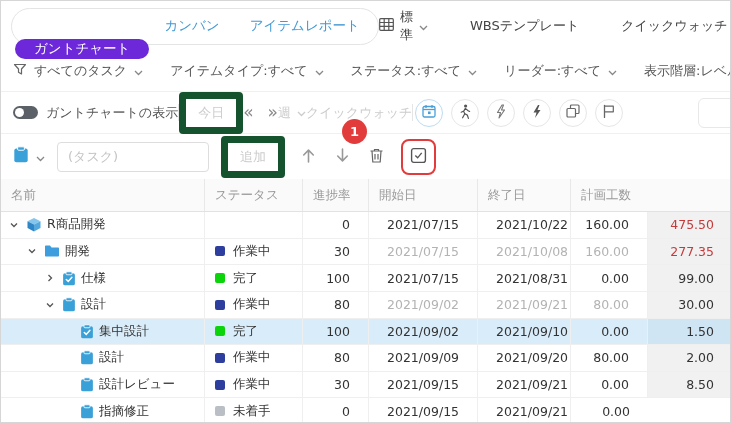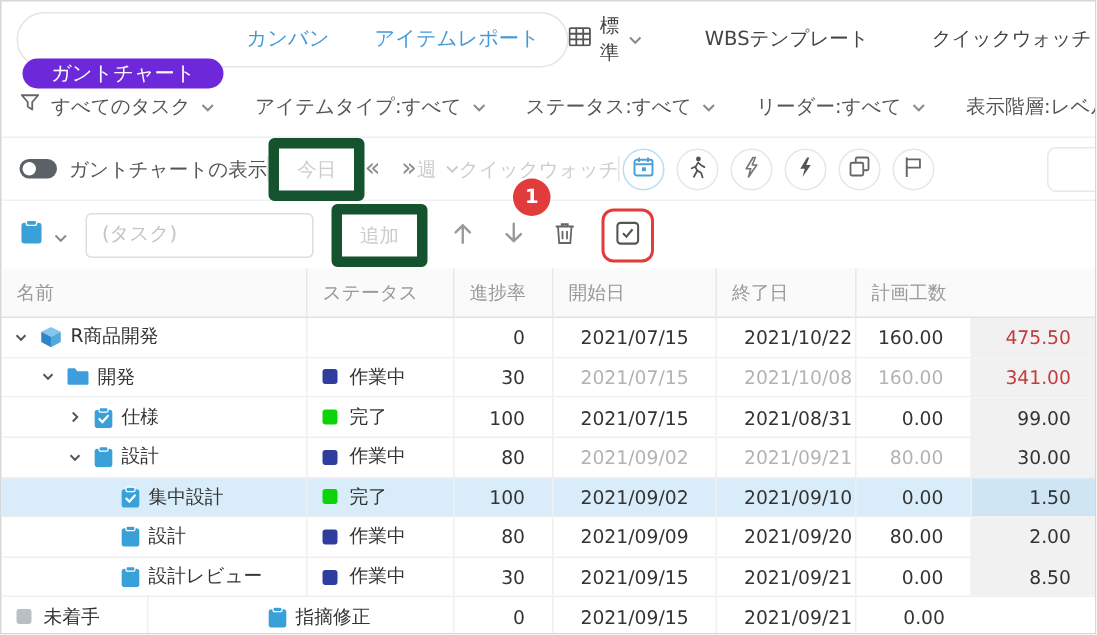--- a/index.html
+++ b/index.html
@@ -277,21 +277,21 @@
             <span>開発</span>
           </div>
           <div class="td " style="width: 98px; flex: 0 0 98px; padding-left: 10px;">
             <span class="status-square" style="background: rgb(45, 62, 158);"></span>
             <span>作業中</span>
           </div>
           <div class="td num" style="width: 66px; flex: 0 0 66px;">30</div>
           <div class="td muted" style="width: 109px; flex: 0 0 109px;">2021/07/15</div>
           <div class="td muted" style="width: 93px; flex: 0 0 93px;">2021/10/08</div>
           <div class="td num muted" style="width: 77px; flex: 0 0 77px;">160.00</div>
-          <div class="td num actual-cell redval" style="width: 84px; flex: 0 0 84px;">341.00</div>
+          <div class="td num actual-cell redval" style="width: 84px; flex: 0 0 84px;">277.35</div>
         </div>
         <div class="tr">
           <div class="td name-cell" style="width: 204px; flex: 0 0 204px; padding-left: 42px;">
             <span class="chev-spacer">
               <svg width="10" height="10" viewBox="0 0 10 10">
                 <path d="M3.5 2l3 3-3 3" fill="none" stroke="#555" stroke-width="1.3"></path>
               </svg>
             </span>
             <span class="row-icon">
               <svg width="14" height="15" viewBox="0 0 15 16">
@@ -395,33 +395,33 @@
             <span class="status-square" style="background: rgb(45, 62, 158);"></span>
             <span>作業中</span>
           </div>
           <div class="td num" style="width: 66px; flex: 0 0 66px;">30</div>
           <div class="td " style="width: 109px; flex: 0 0 109px;">2021/09/15</div>
           <div class="td " style="width: 93px; flex: 0 0 93px;">2021/09/21</div>
           <div class="td num" style="width: 77px; flex: 0 0 77px;">0.00</div>
           <div class="td num actual-cell" style="width: 84px; flex: 0 0 84px;">8.50</div>
         </div>
         <div class="tr">
+          <div class="td name-cell" style="width: 204px; flex: 0 0 204px; padding-left: 60px;">
+            <span class="chev-spacer"></span>
+            <span class="row-icon">
+              <svg width="14" height="15" viewBox="0 0 15 16">
+                <rect x="1.2" y="2.3" width="12.6" height="13" rx="2" fill="#3aa0d8"></rect>
+                <rect x="4.3" y="0.8" width="6.4" height="3.2" rx="1" fill="#3aa0d8" stroke="#fff" stroke-width="0.9"></rect>
+              </svg>
+            </span>
+            <span>指摘修正</span>
+          </div>
           <div class="td " style="width: 98px; flex: 0 0 98px; padding-left: 10px;">
             <span class="status-square" style="background: rgb(185, 191, 196);"></span>
             <span>未着手</span>
-          </div>
-          <div class="td name-cell" style="width: 204px; flex: 0 0 204px; padding-left: 60px;">
-            <span class="chev-spacer"></span>
-            <span class="row-icon">
-              <svg width="14" height="15" viewBox="0 0 15 16">
-                <rect x="1.2" y="2.3" width="12.6" height="13" rx="2" fill="#3aa0d8"></rect>
-                <rect x="4.3" y="0.8" width="6.4" height="3.2" rx="1" fill="#3aa0d8" stroke="#fff" stroke-width="0.9"></rect>
-              </svg>
-            </span>
-            <span>指摘修正</span>
           </div>
           <div class="td num" style="width: 66px; flex: 0 0 66px;">0</div>
           <div class="td " style="width: 109px; flex: 0 0 109px;">2021/09/15</div>
           <div class="td " style="width: 93px; flex: 0 0 93px;">2021/09/21</div>
           <div class="td num" style="width: 77px; flex: 0 0 77px;">0.00</div>
         </div>
       </div>
   </div>
 
 </div>

